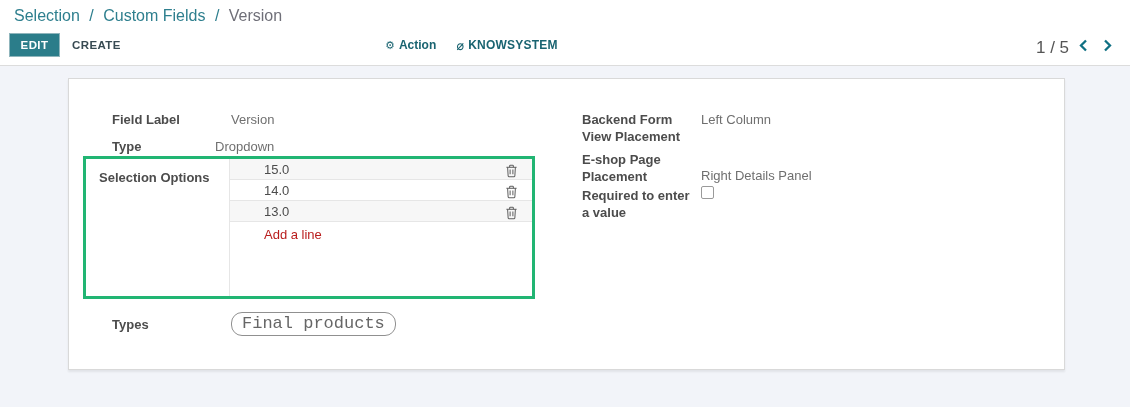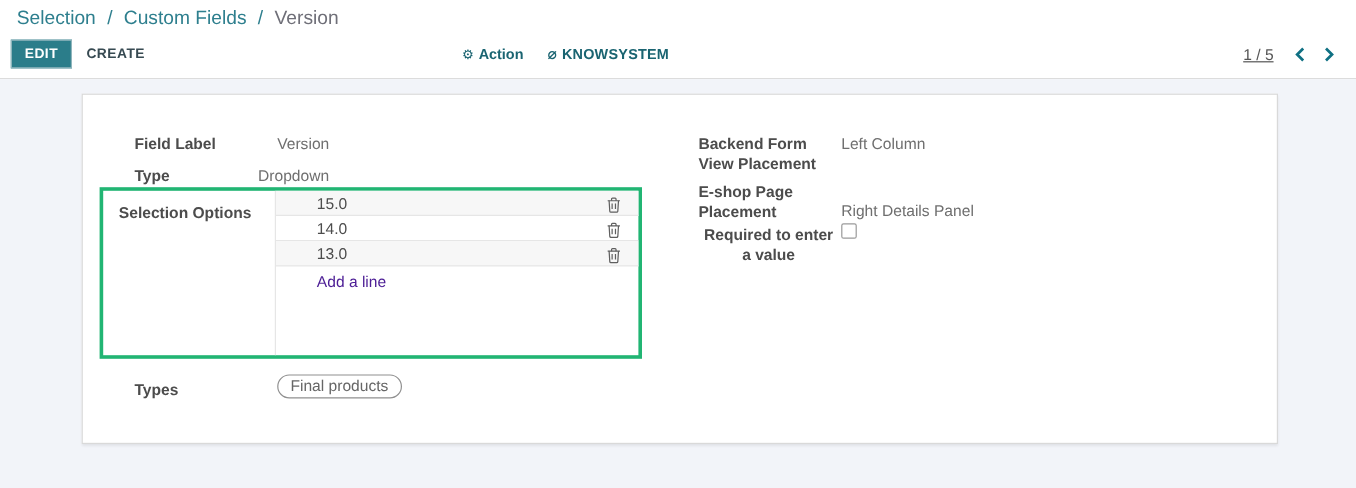--- a/index.html
+++ b/index.html
@@ -16,21 +16,21 @@
   .btn-edit { position:absolute; left:9px; top:33px; width:51px; height:24px; background:#2b7d8a; border:1px solid #8fb5bc;
               color:#fff; font-size:11.5px; font-weight:bold; letter-spacing:.4px; text-align:center; line-height:22px; cursor:pointer; }
   .btn-create { position:absolute; left:72px; top:39px; font-size:11.5px; font-weight:bold; letter-spacing:.4px; color:#374a52; cursor:pointer; }
 
   .center-actions { position:absolute; left:385px; top:38px; display:flex; align-items:center; gap:20px; }
   .action-btn { display:flex; align-items:center; gap:4px; color:#1a6471; font-size:12px; font-weight:600; cursor:pointer; white-space:nowrap; }
   .action-btn .uglyph { font-family:"DejaVu Sans", sans-serif; font-size:11px; line-height:1; }
   .ks-btn { font-weight:bold; letter-spacing:.2px; }
   .ks-btn .uglyph { font-size:13px; font-weight:bold; }
 
-  .pager { position:absolute; left:1036px; top:38px; font-size:13px; color:#555;text-decoration:underline; }
+  .pager { position:absolute; left:1036px; top:38px; font-size:17px; color:#555; }
   .pager-prev { position:absolute; left:1079px; top:39px; cursor:pointer; }
   .pager-next { position:absolute; left:1103px; top:39px; cursor:pointer; }
 
   
   .content { position:absolute; top:66px; left:0; width:100%; height:341px; background:#f2f4f9; }
   .card { position:absolute; left:68px; top:12px; width:997px; height:292px; background:#fff;
           border:1px solid #d9d9d9; box-shadow:0 2px 2px rgba(0,0,0,.07); }
 
   .f-label { position:absolute; font-weight:bold; color:#4c4c4c; line-height:17px;padding-left:13px; }
   .f-value { position:absolute; color:#6f6f6f; line-height:17px; }
@@ -40,24 +40,24 @@
   .hl-box .so-label { position:absolute; left:13px; top:11px; font-weight:bold; color:#4c4c4c; }
 
   .opt-table { position:absolute; left:143px; top:0; right:0; bottom:0; border-left:1px solid #e6e6e6; }
   .opt-header { position:relative; height:27px; line-height:27px; border-bottom:1px solid #9c9c9c; }
   .opt-header .col-title { padding-left:34px; font-weight:bold; color:#444; }
   .kebab { position:absolute; right:9px; top:0; height:27px; line-height:27px; font-family:"DejaVu Sans", sans-serif;
            font-size:13px; font-weight:bold; color:#3c3c3c; cursor:pointer; }
   .opt-row { position:relative; height:21px; line-height:21px; padding-left:34px; border-bottom:1px solid #e6e6e6; color:#4c4c4c; cursor:pointer; }
   .opt-row.striped { background:#f7f7f7; }
   .trash-btn { position:absolute; right:14px; top:4px; width:13px; height:14px; cursor:pointer; }
-  .add-line { height:25px; line-height:25px; padding-left:34px; color:#4c1d95; cursor:pointer; }
+  .add-line { height:25px; line-height:25px; padding-left:34px; color:#b91c1c; cursor:pointer; }
 
   .tag-pill { position:absolute; display:inline-block; border:1px solid #909090; border-radius:11px;
-              padding:1px 10px 2px; color:#666; font-size:13px; background:#fff; }
+              padding:1px 10px 2px; color:#666; font-size:17px; background:#fff;font-family:Liberation Mono, monospace; }
 
   .req-checkbox { position:absolute; left:632px; top:107px; width:13px; height:13px; appearance:none; -webkit-appearance:none;
                   border:1px solid #9a9a9a; border-radius:2px; background:#fff; cursor:pointer; }
 </style>
 </head>
 <body>
 
 <div class="screen">
 
   <div class="header">
@@ -149,18 +149,18 @@
 
       <div class="f-label" style="left:30px; top:237px; width:125px;">Types</div>
       <div class="tag-pill" style="left:162px; top:233px;">Final products</div>
 
       <div class="f-label" style="left:500px; top:32px; width:130px;">Backend Form View Placement</div>
       <div class="f-value" style="left:632px; top:32px;">Left Column</div>
 
       <div class="f-label" style="left:500px; top:72px; width:130px;">E-shop Page Placement</div>
       <div class="f-value" style="left:632px; top:88px;">Right Details Panel</div>
 
-      <div class="f-label" style="left:500px; top:108px; width:130px;text-align:center;">Required to enter a value</div>
+      <div class="f-label" style="left:500px; top:108px; width:130px;">Required to enter a value</div>
       <input type="checkbox" class="req-checkbox" style="">
 
     </div>
   </div>
 </div>
 
 </body></html>

